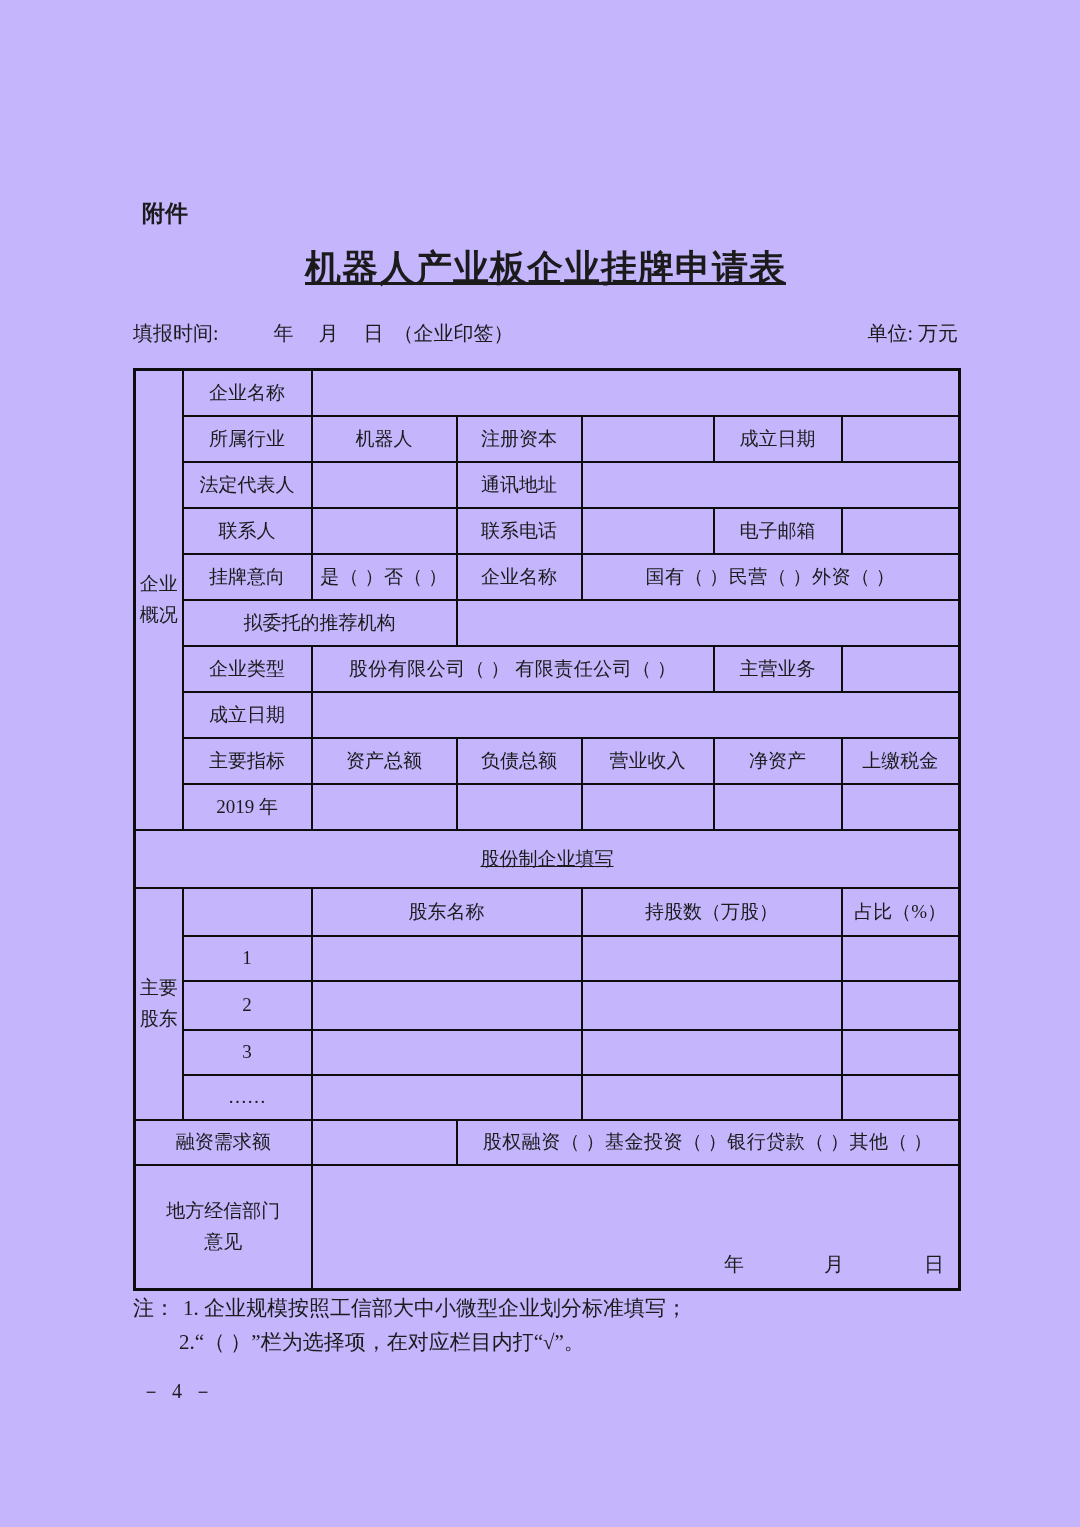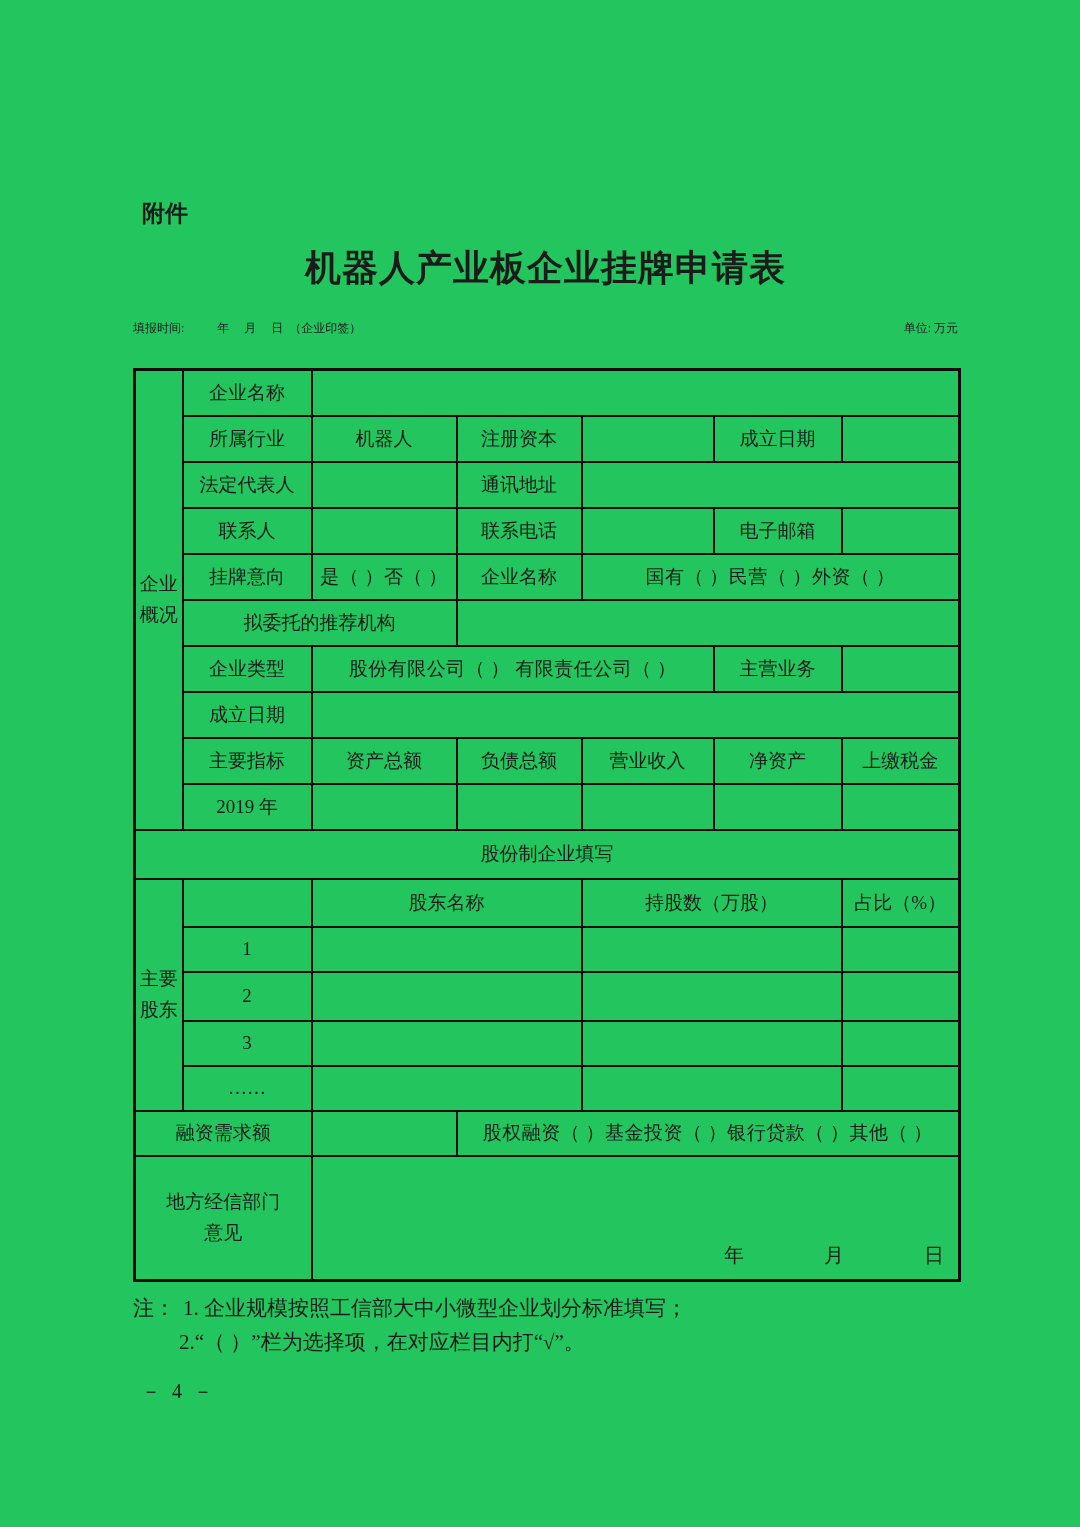--- a/index.html
+++ b/index.html
@@ -1,52 +1,52 @@
 <!DOCTYPE html>
 <html><head>
 <meta charset="utf-8">
 <style>
   html, body { margin:0; padding:0; background:#e8e8e8; }
   .page {
     position:relative;
     width:1080px; height:1527px;
     margin:0 auto;
-    background:#22c55e;
+    background:#c4b5fd;
     font-family:"Liberation Serif","DejaVu Serif",serif;
     color:#1b1b1b;
     overflow:hidden;
   }
   .attachment {
     position:absolute; left:142px; top:198px;
     font-family:"DejaVu Sans","Liberation Sans",sans-serif;
     font-weight:bold; font-size:23px;
   }
   .doc-title {
     position:absolute; left:133px; top:244px; width:825px;
     margin:0; text-align:center;
-    font-size:36px; font-weight:bold; letter-spacing:1px;
+    font-size:36px; font-weight:bold; letter-spacing:1px;text-decoration:underline;
   }
   .meta-row {
     position:absolute; left:133px; top:320px; width:825px;
     display:flex; justify-content:space-between;
-    font-size:12px;
+    font-size:20px;
   }
   .meta-row span { white-space:pre; }
   table.app-form {
     position:absolute; left:133px; top:368px; width:825px;
     border-collapse:collapse; table-layout:fixed;
     border:3px solid #0d0d0d;
   }
   table.app-form td {
     border:2px solid #0d0d0d;
     text-align:center; vertical-align:middle;
     font-size:19px; padding:0 2px;
     overflow:hidden;
   }
-  .rh46 { height:46px; } .rh41 { height:49px; } .rh48 { height:48px; }
+  .rh46 { height:46px; } .rh41 { height:58px;text-decoration:underline; } .rh48 { height:48px; }
   .rh45 { height:45px; } .rh49 { height:49px; } .rh125 { height:125px; }
   td.vlabel { white-space:pre-line; line-height:1.6; font-size:19px; }
   td.opts { white-space:nowrap; font-size:18px; letter-spacing:0.5px;border-radius:8px; }
   td.opinion-cell { position:relative; }
   .opinion-date {
     position:absolute; right:14px; bottom:10px;
     white-space:pre; font-size:20px;margin-left:42px;
   }
   .notes {
     position:absolute; left:133px; top:1292px;

